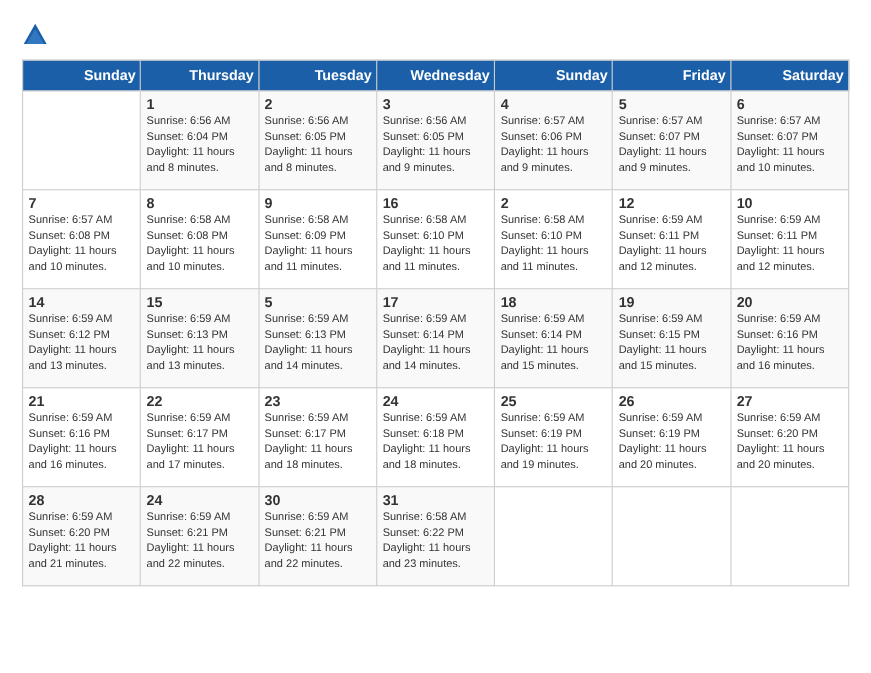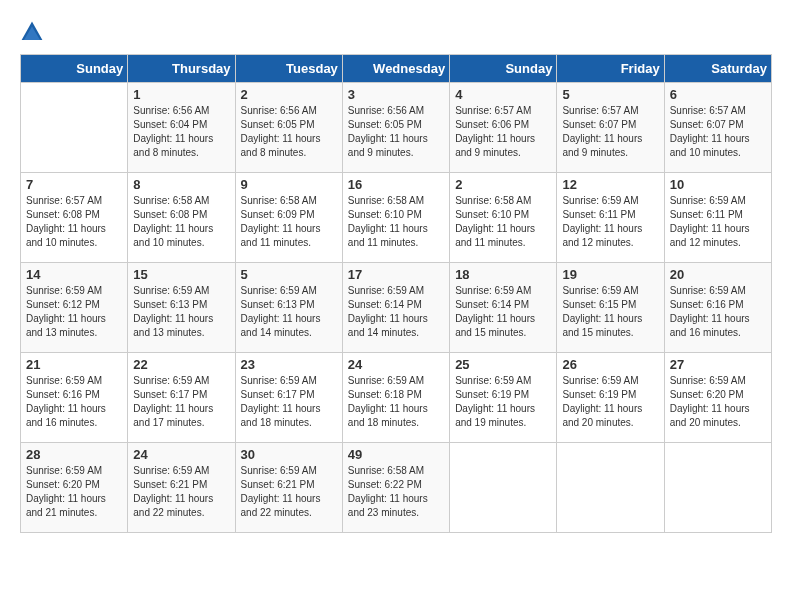--- a/index.html
+++ b/index.html
@@ -253,21 +253,21 @@
         </td>
         <td>
           <span class="day-num">24</span>
           <div class="cell-info">Sunrise: 6:59 AM<br>Sunset: 6:21 PM<br>Daylight: 11 hours and 22 minutes.</div>
         </td>
         <td>
           <span class="day-num">30</span>
           <div class="cell-info">Sunrise: 6:59 AM<br>Sunset: 6:21 PM<br>Daylight: 11 hours and 22 minutes.</div>
         </td>
         <td>
-          <span class="day-num">49</span>
+          <span class="day-num">31</span>
           <div class="cell-info">Sunrise: 6:58 AM<br>Sunset: 6:22 PM<br>Daylight: 11 hours and 23 minutes.</div>
         </td>
         <td class="empty-cell"></td>
         <td class="empty-cell"></td>
         <td class="empty-cell"></td>
       </tr>
     </tbody>
 </table>
 
 </body></html>

